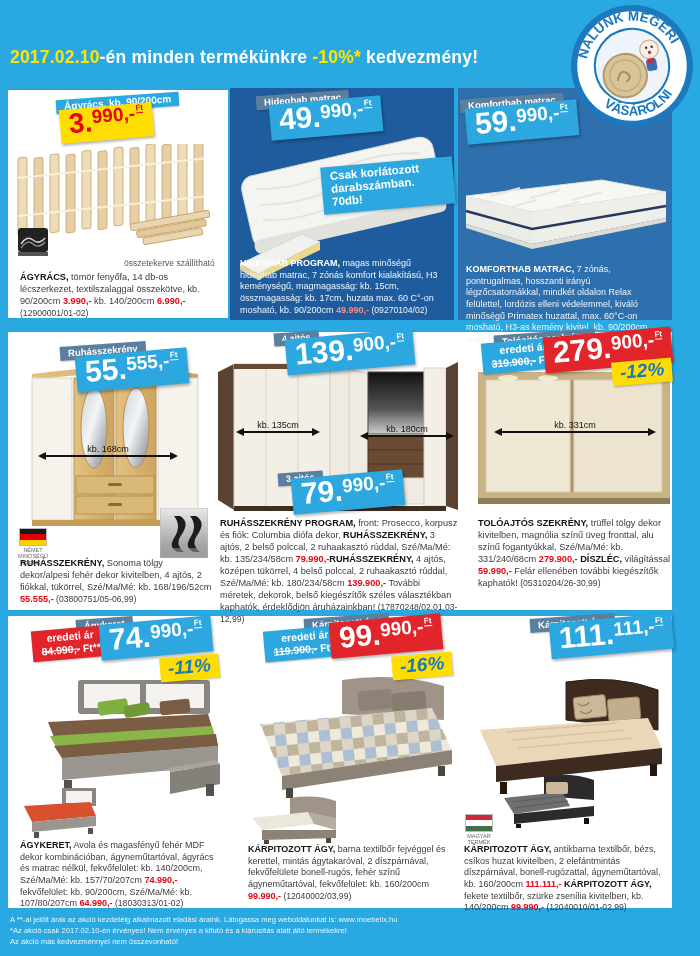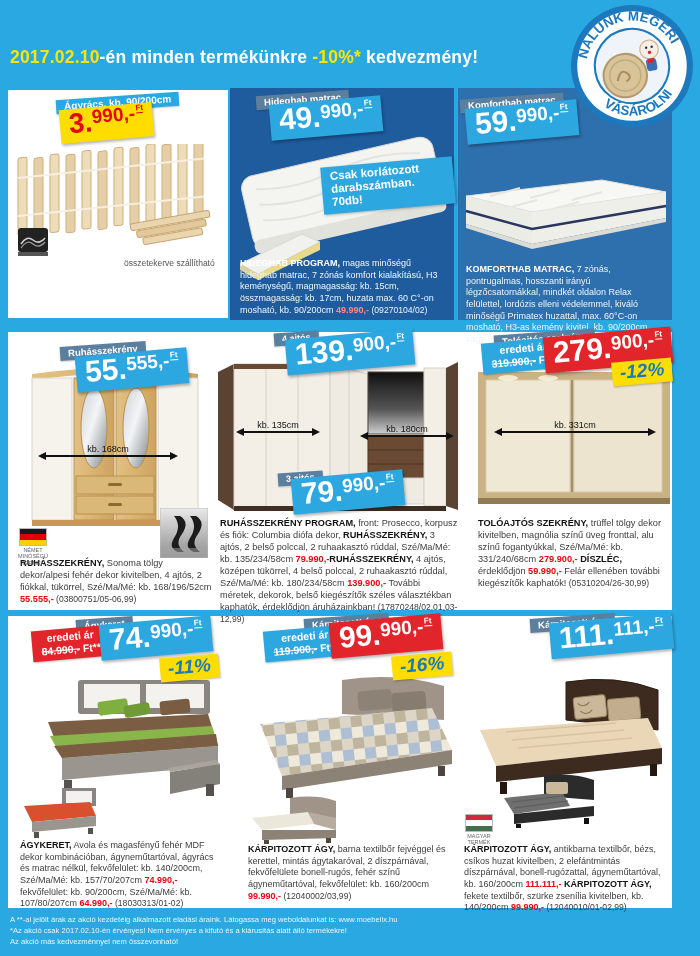--- a/index.html
+++ b/index.html
@@ -135,20 +135,23 @@
         <rect x="10" y="16" width="60" height="7" rx="2" fill="#e9d5ae" stroke="#c9a571" stroke-width="1"></rect>
       </g>
     </svg>
     <svg class="abs" style="left:10px;top:138px;" width="30" height="28" viewBox="0 0 30 28">
       <rect x="0" y="0" width="30" height="24" rx="3" fill="#222"></rect>
       <path d="M3,16 q 6,-9 12,-4 q 6,5 12,-2" fill="none" stroke="#cfcfcf" stroke-width="1.6"></path>
       <path d="M3,20 q 6,-9 12,-4 q 6,5 12,-2" fill="none" stroke="#9a9a9a" stroke-width="1.3"></path>
       <rect x="0" y="24" width="30" height="4" fill="#555"></rect>
     </svg>
     <div class="note" style="left:116px;top:168px;">összetekerve szállítható</div>
+    <div class="desc" style="left:12px;top:182px;width:198px;">
+      <b>ÁGYRÁCS,</b><span> tömör fenyőfa, 14 db-os lécszerkezet, textilszalaggal összekötve, kb. 90/200cm </span><span class="rp">3.990,-</span><span> kb. 140/200cm </span><span class="rp">6.990,-</span><span class="art"> (12900001/01-02)</span>
+    </div>
   </div>
 
   <div class="card dark1" style="left:230px;top:88px;width:224px;height:232px;">
     <div class="rib" style="left:26px;top:5px;">Hideghab matrac</div>
     <div class="pb" style="left:40px;top:12px;">
       <span class="pm">49.</span><span class="ps">990,-</span><span class="pf">Ft</span>
     </div>
     <svg class="abs" style="left:0;top:48px;" width="224" height="120" viewBox="0 0 224 120">
       <g transform="rotate(-13 112 62)">
         <rect x="16" y="20" width="196" height="74" rx="13" fill="#f4f4f1" stroke="#d8d8d2" stroke-width="1"></rect>
@@ -309,21 +312,21 @@
       <line x1="94" y1="14" x2="94" y2="126" stroke="#a3916b" stroke-width="2"></line>
       <ellipse cx="30" cy="12" rx="10" ry="3" fill="#fff8e0" opacity=".8"></ellipse>
       <ellipse cx="70" cy="12" rx="10" ry="3" fill="#fff8e0" opacity=".8"></ellipse>
       <rect x="0" y="132" width="192" height="6" fill="#8f7c54"></rect>
     </svg>
     <div class="dim" style="left:486px;top:88px;width:162px;">
       <span class="lbl">kb. 331cm</span>
       <span class="ln"></span>
     </div>
     <div class="desc" style="left:470px;top:186px;width:194px;">
-      <b>TOLÓAJTÓS SZEKRÉNY,</b><span> trüffel tölgy dekor kivitelben, magnólia színű üveg fronttal, alu színű fogantyúkkal, Szé/Ma/Mé: kb. 331/240/68cm </span><span class="rp">279.900,-</span><span> </span><b>DÍSZLÉC,</b><span> érdeklődjön </span><span class="rp">59.990,-</span><span> Felár ellenében további kiegészítők kaphatók!</span><span class="art"> (05310204/26-30,99)</span>
+      <b>TOLÓAJTÓS SZEKRÉNY,</b><span> trüffel tölgy dekor kivitelben, magnólia színű üveg fronttal, alu színű fogantyúkkal, Szé/Ma/Mé: kb. 331/240/68cm </span><span class="rp">279.900,-</span><span> </span><b>DÍSZLÉC,</b><span> világítással </span><span class="rp">59.990,-</span><span> Felár ellenében további kiegészítők kaphatók!</span><span class="art"> (05310204/26-30,99)</span>
     </div>
   </div>
 
   <div class="card" style="left:8px;top:616px;width:664px;height:292px;">
 
     <div class="rib" style="left:68px;top:2px;">Ágykeret</div>
     <div class="orig red" style="left:24px;top:12px;">
       <span>eredeti ár</span><br>
       <s>84.990,-</s><span> Ft**</span>
     </div>

